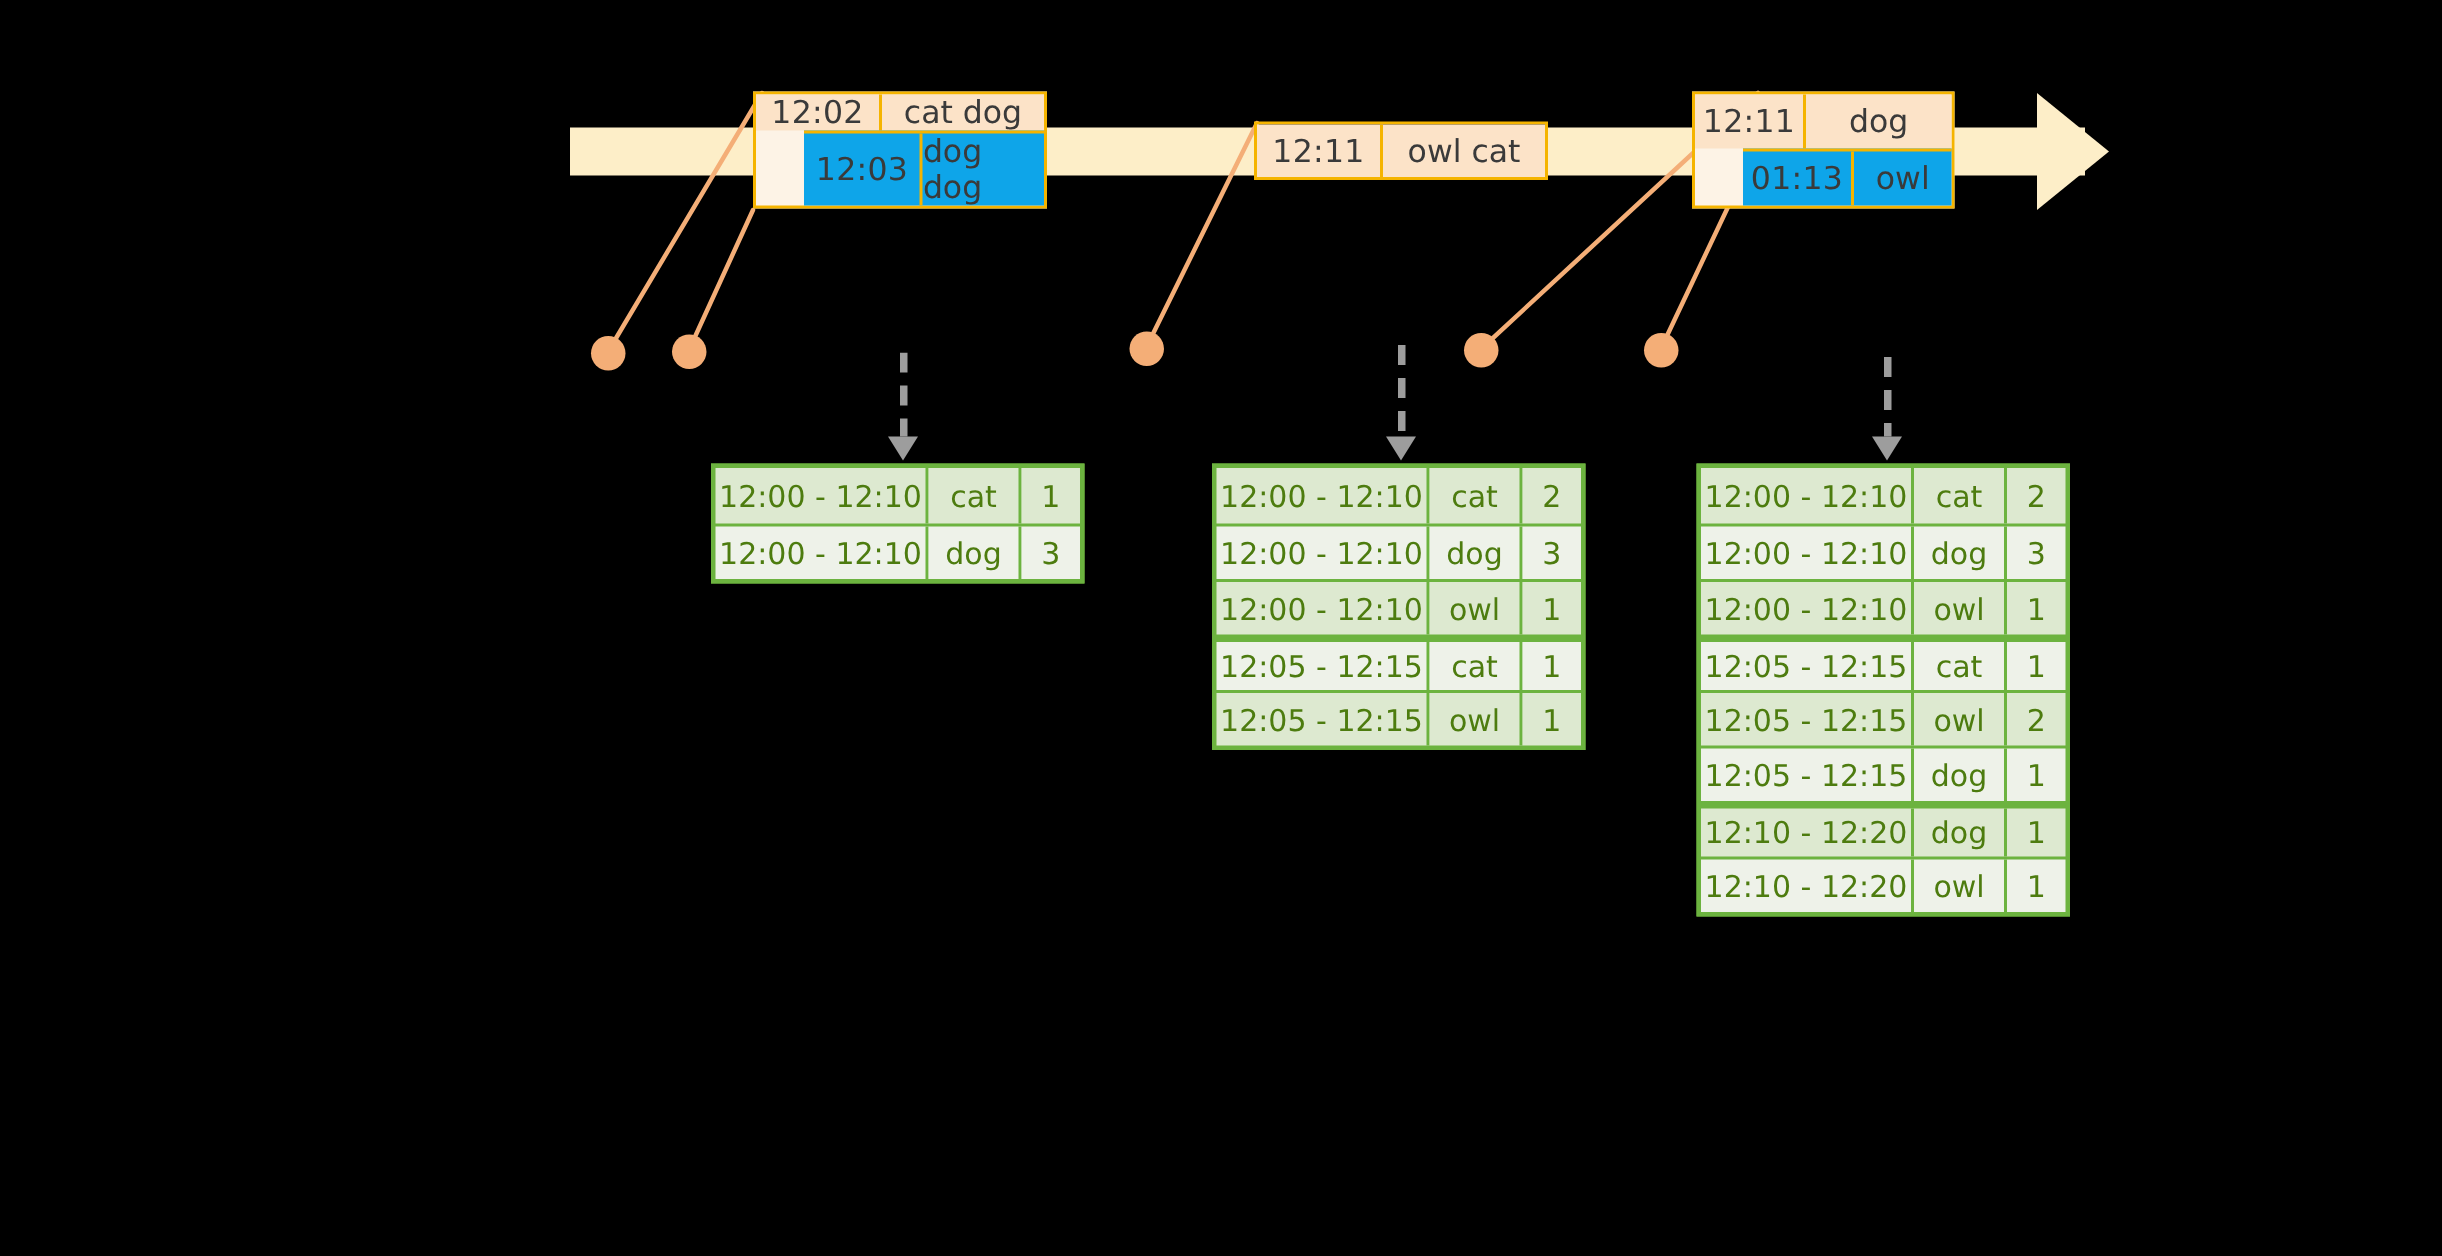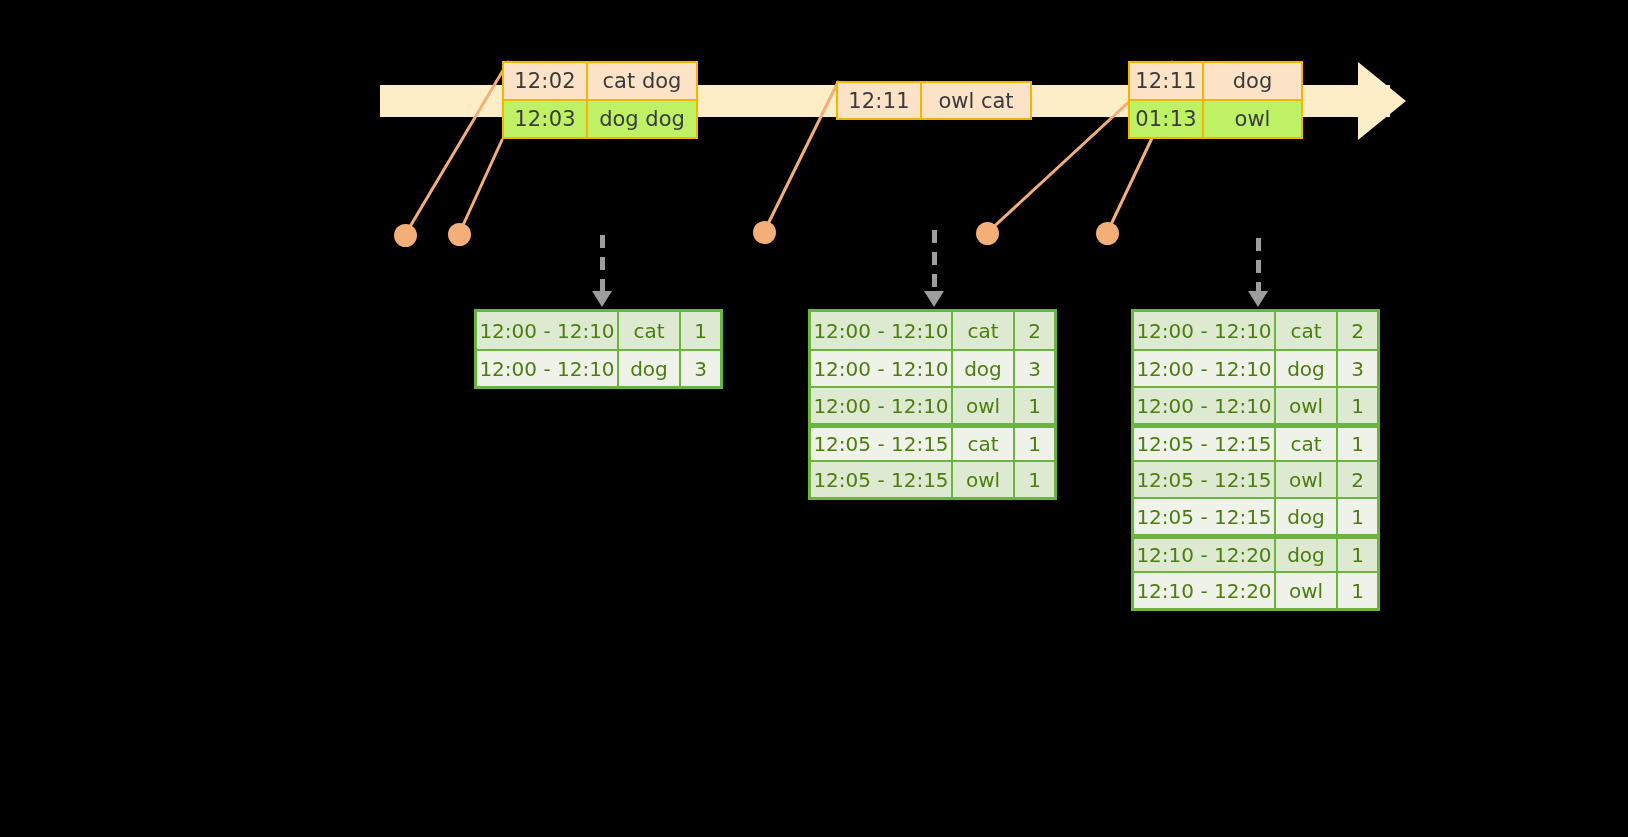--- a/index.html
+++ b/index.html
@@ -52,21 +52,21 @@
   }
   .event-row {
     display: flex;
     flex: 1 1 auto;
     box-sizing: border-box;
   }
   .event-row + .event-row {
     border-top: 2px solid #f5b400;
   }
   .event-row.shade { background: #fce3c8; }
-  .event-row.plain { background: #bef264; }
+  .event-row.plain { background: #0ea5e9; margin-left: 32px; }
   .ev-time {
     box-sizing: border-box;
     display: flex;
     align-items: center;
     justify-content: center;
     border-right: 2px solid #f5b400;
     font-size: 21px;
     color: #3a3a3a;
     letter-spacing: .2px;
   }

